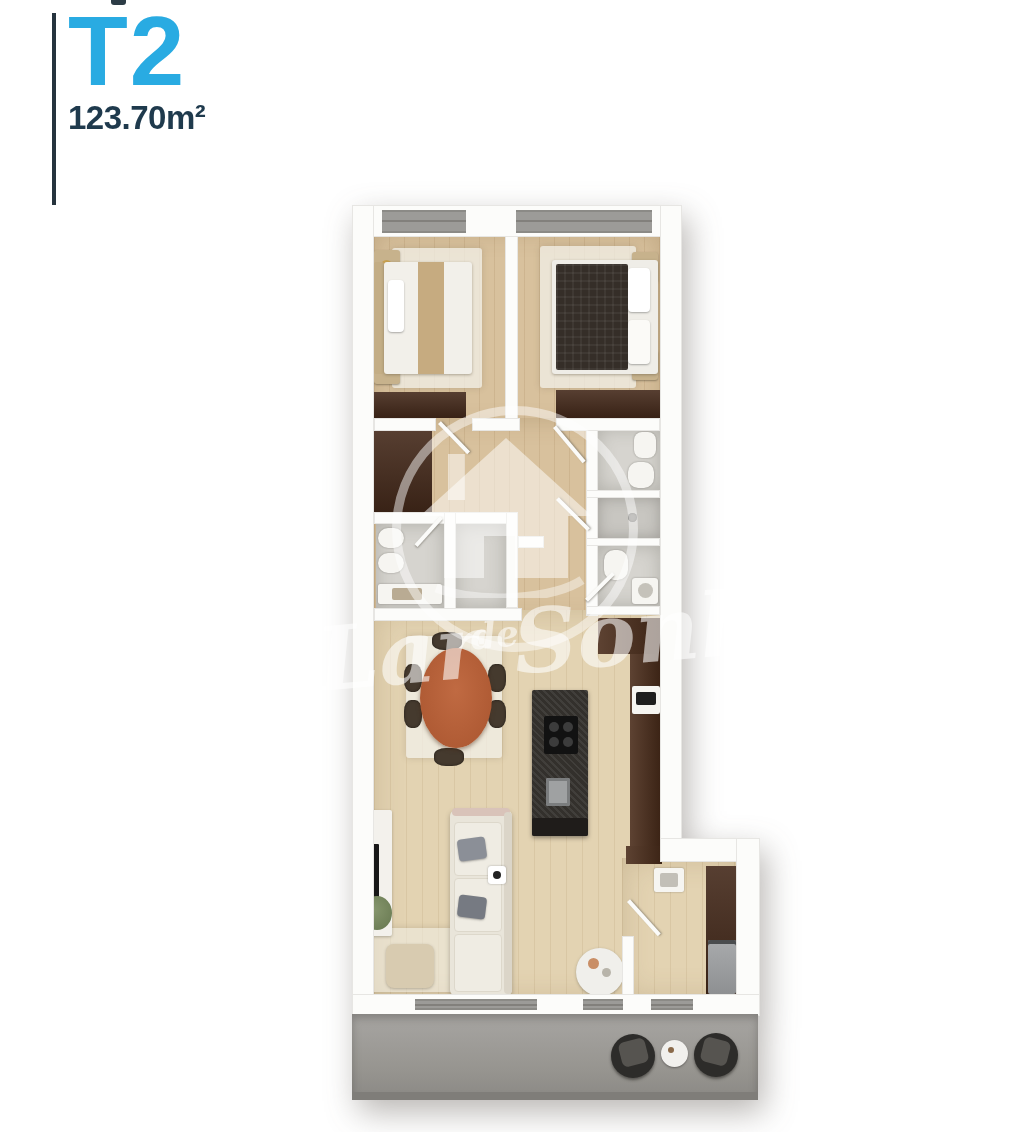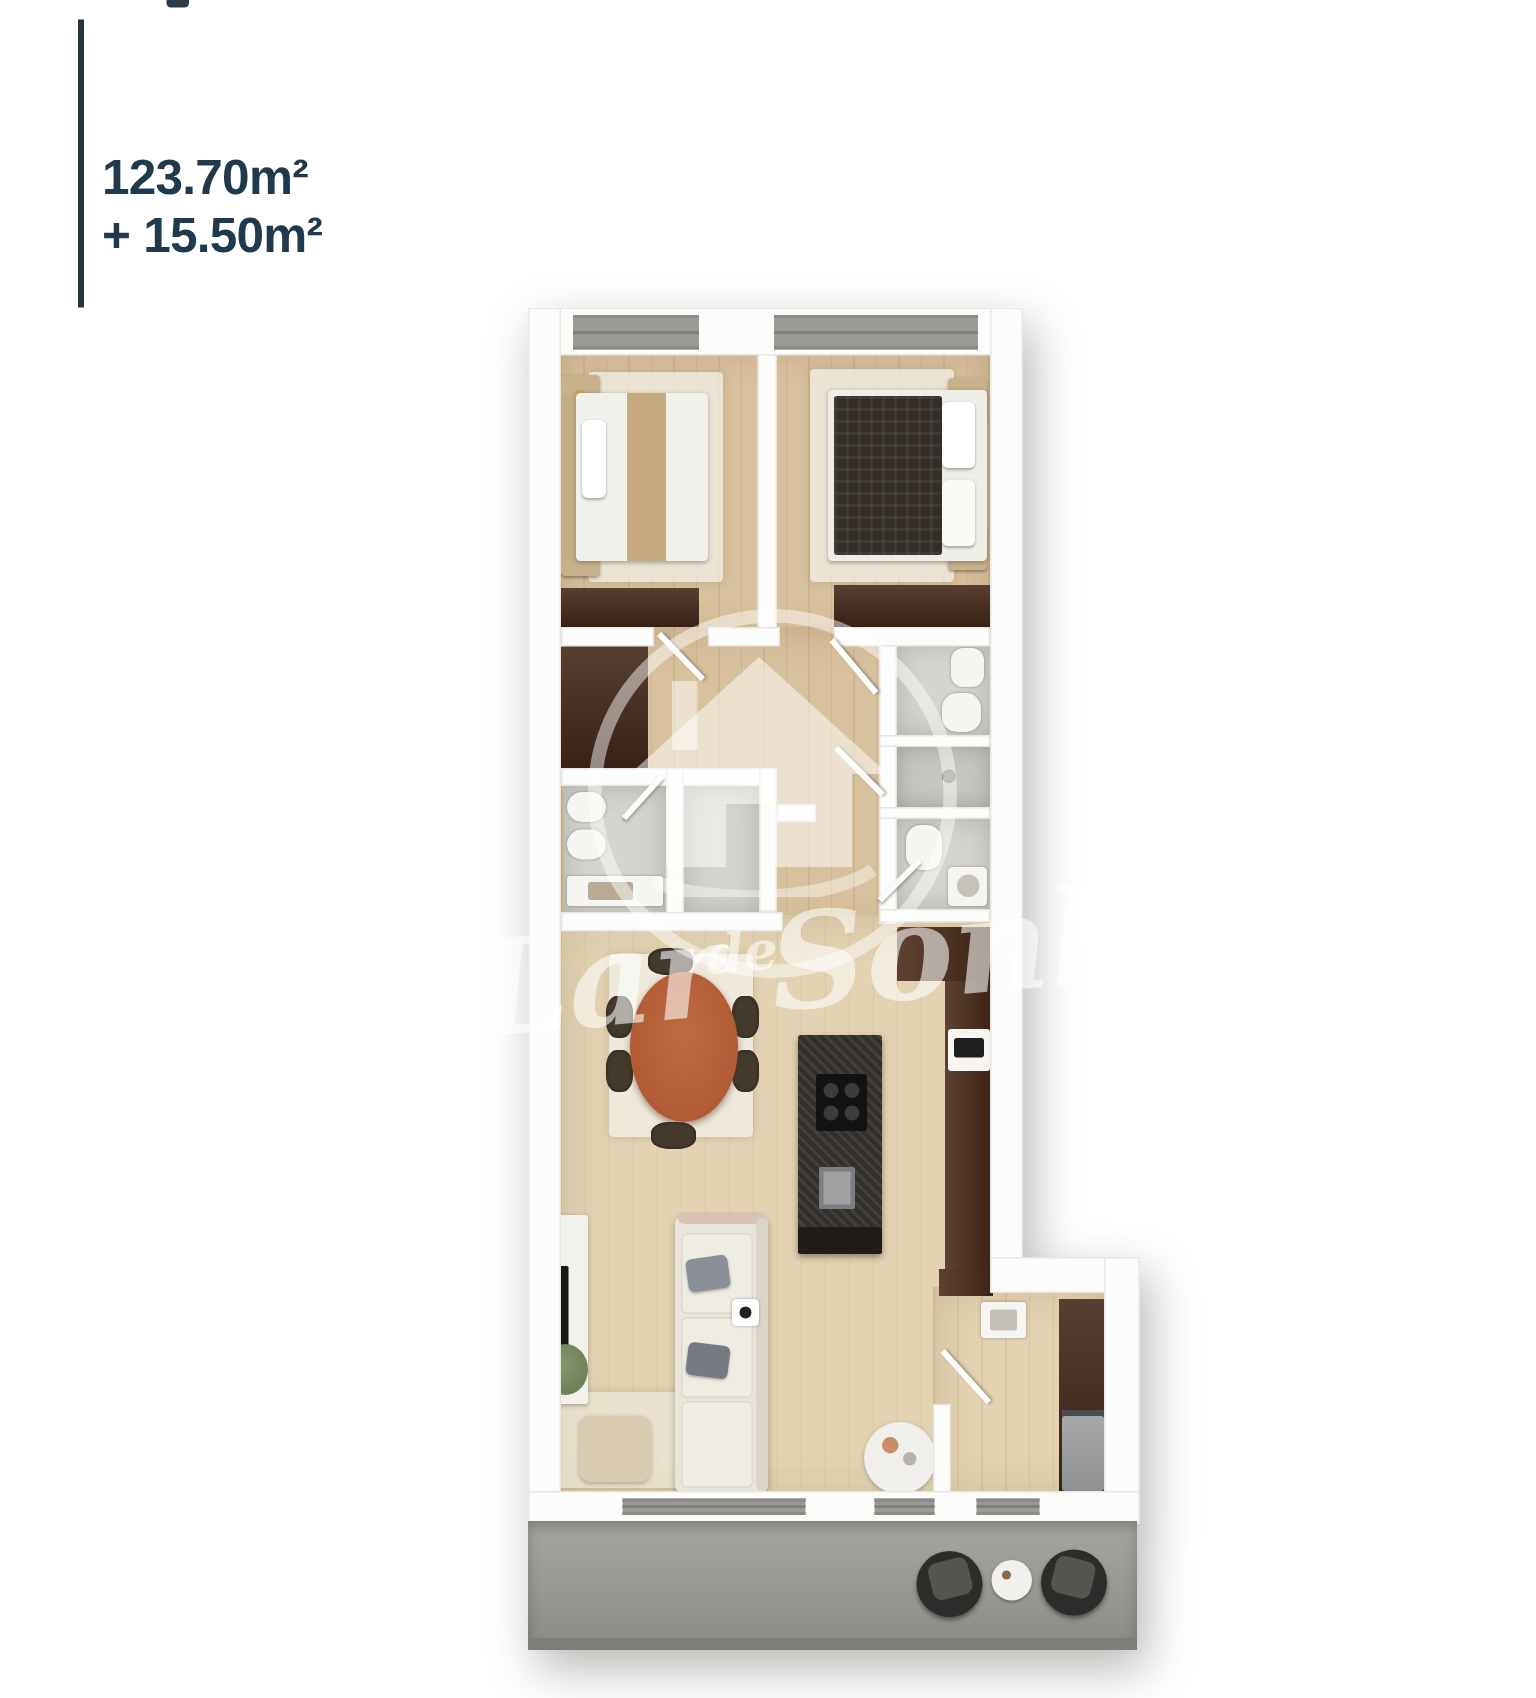--- a/index.html
+++ b/index.html
@@ -37,22 +37,22 @@
   #wm-text .big{font-size:88px;line-height:1;}
   #wm-text .small{font-size:36px;vertical-align:28px;margin:0 -6px 0 -10px;}
 </style>
 </head>
 <body>
 
 <div id="stage">
 
   <div id="top-artifact"></div>
   <div id="vline"></div>
+  <div id="type-label">T2</div>
   <div class="area-line" style="top:101px;">123.70m²</div>
-  <div class="area-line" style="top:140px;">+ 15.50m²</div>
 
   <div id="plan">
 
     <div class="abs wood-a" style="left:374px;top:230px;width:286px;height:200px;"></div>
     <div class="abs wood-a" style="left:374px;top:418px;width:286px;height:206px;"></div>
     <div class="abs wood-b" style="left:374px;top:610px;width:286px;height:390px;"></div>
     <div class="abs wood-b" style="left:622px;top:858px;width:116px;height:140px;"></div>
 
     <div class="abs rug" style="left:392px;top:248px;width:90px;height:140px;"></div>
     <div class="abs" style="left:374px;top:250px;width:26px;height:32px;background:#c7b28c;border-radius:3px;box-shadow:0 1px 2px rgba(80,70,50,.5);"></div>

